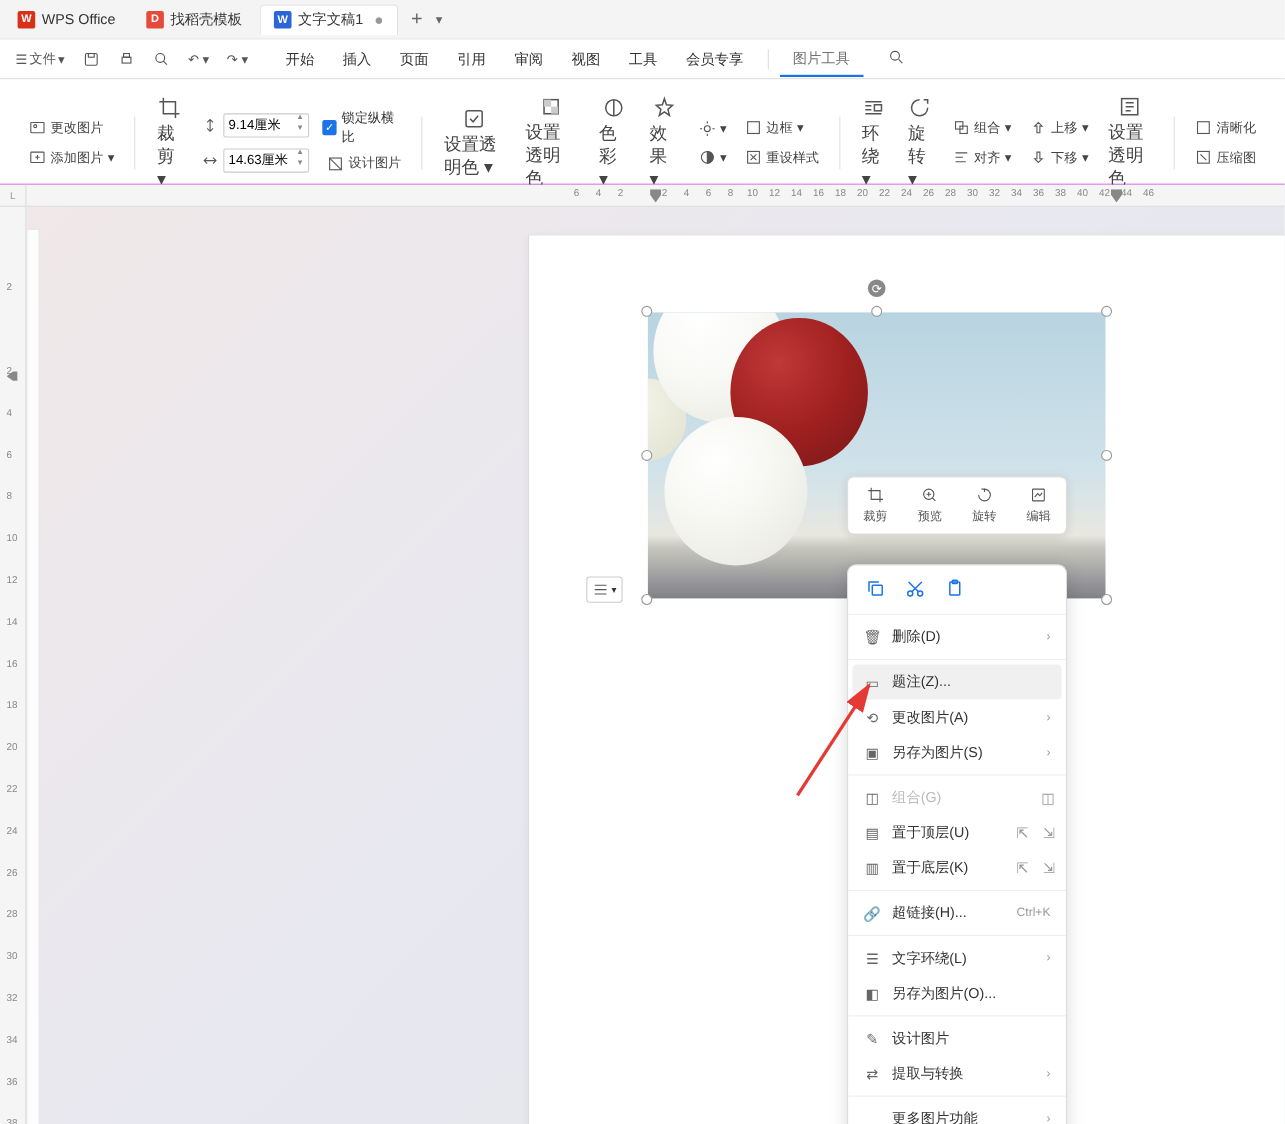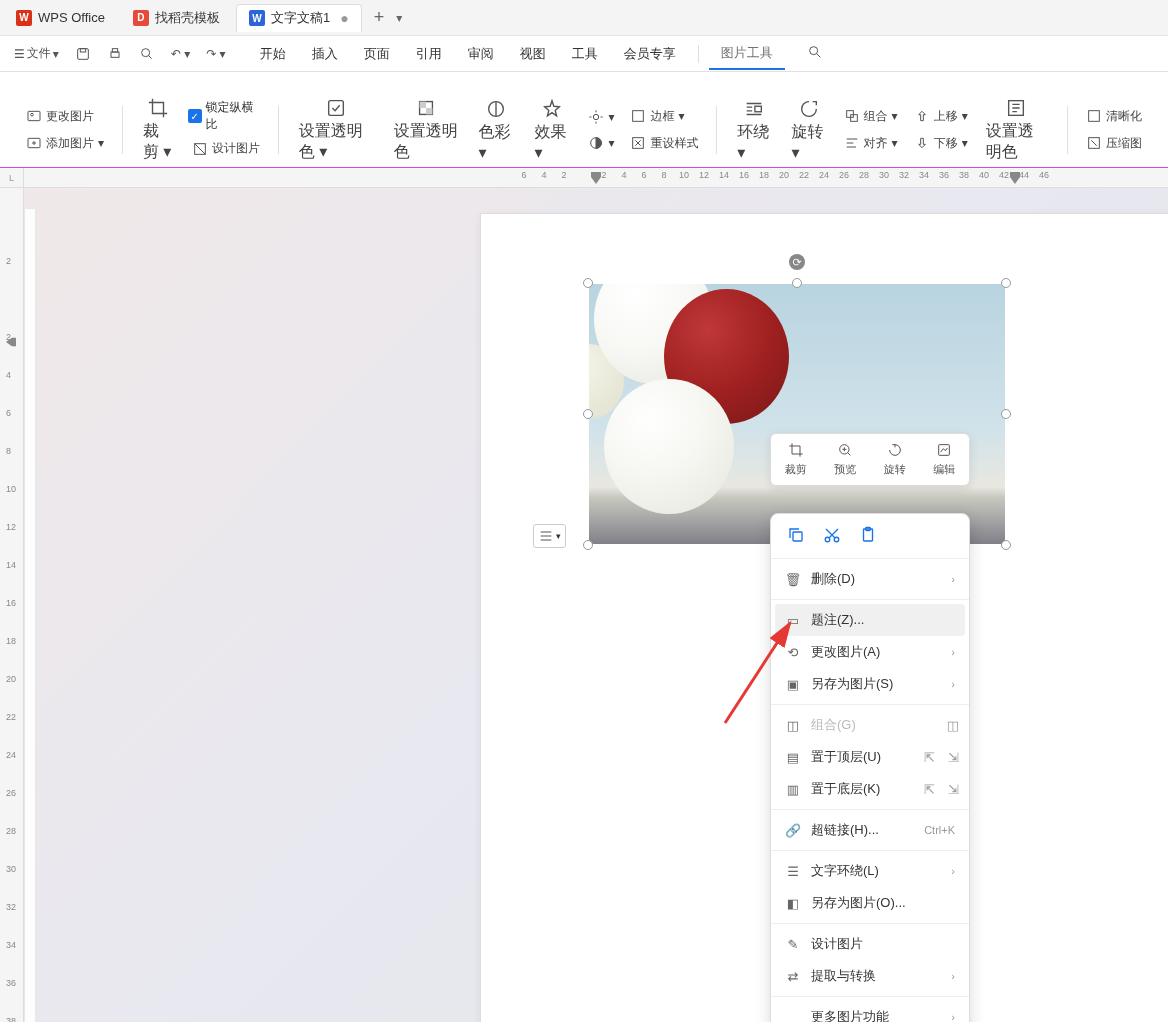--- a/index.html
+++ b/index.html
@@ -164,20 +164,40 @@
     </div>
   </div>
   <div class="ribbon-sep"></div>
   <div class="ribbon-group">
     <div class="r-btn-lg">
         <svg class="ic ic-lg" viewBox="0 0 24 24">
           <path d="M6 2v16h16M2 6h16v16"></path>
         </svg>
         <span><span>裁剪</span> ▾</span>
       </div>
+    <div class="r-col">
+      <div class="r-btn">
+          <svg class="ic" viewBox="0 0 24 24">
+            <path d="M12 4v16M8 8l4-4 4 4M8 16l4 4 4-4"></path>
+          </svg>
+          <div style="position:relative"><input class="dim-input" value="9.14厘米" style=""><div class="spinner">
+              <span>▲</span>
+              <span>▼</span>
+            </div></div>
+        </div>
+      <div class="r-btn">
+          <svg class="ic" viewBox="0 0 24 24">
+            <path d="M4 12h16M8 8l-4 4 4 4M16 8l4 4-4 4"></path>
+          </svg>
+          <div style="position:relative"><input class="dim-input" value="14.63厘米" style=""><div class="spinner">
+              <span>▲</span>
+              <span>▼</span>
+            </div></div>
+        </div>
+    </div>
     <div class="r-col">
       <div class="chk">
           <span class="chk-box">✓</span>
           <span>锁定纵横比</span>
         </div>
       <div class="r-btn">
           <svg class="ic" viewBox="0 0 24 24">
             <rect x="4" y="4" width="16" height="16"></rect>
             <path d="M4 4l16 16"></path>
           </svg>

